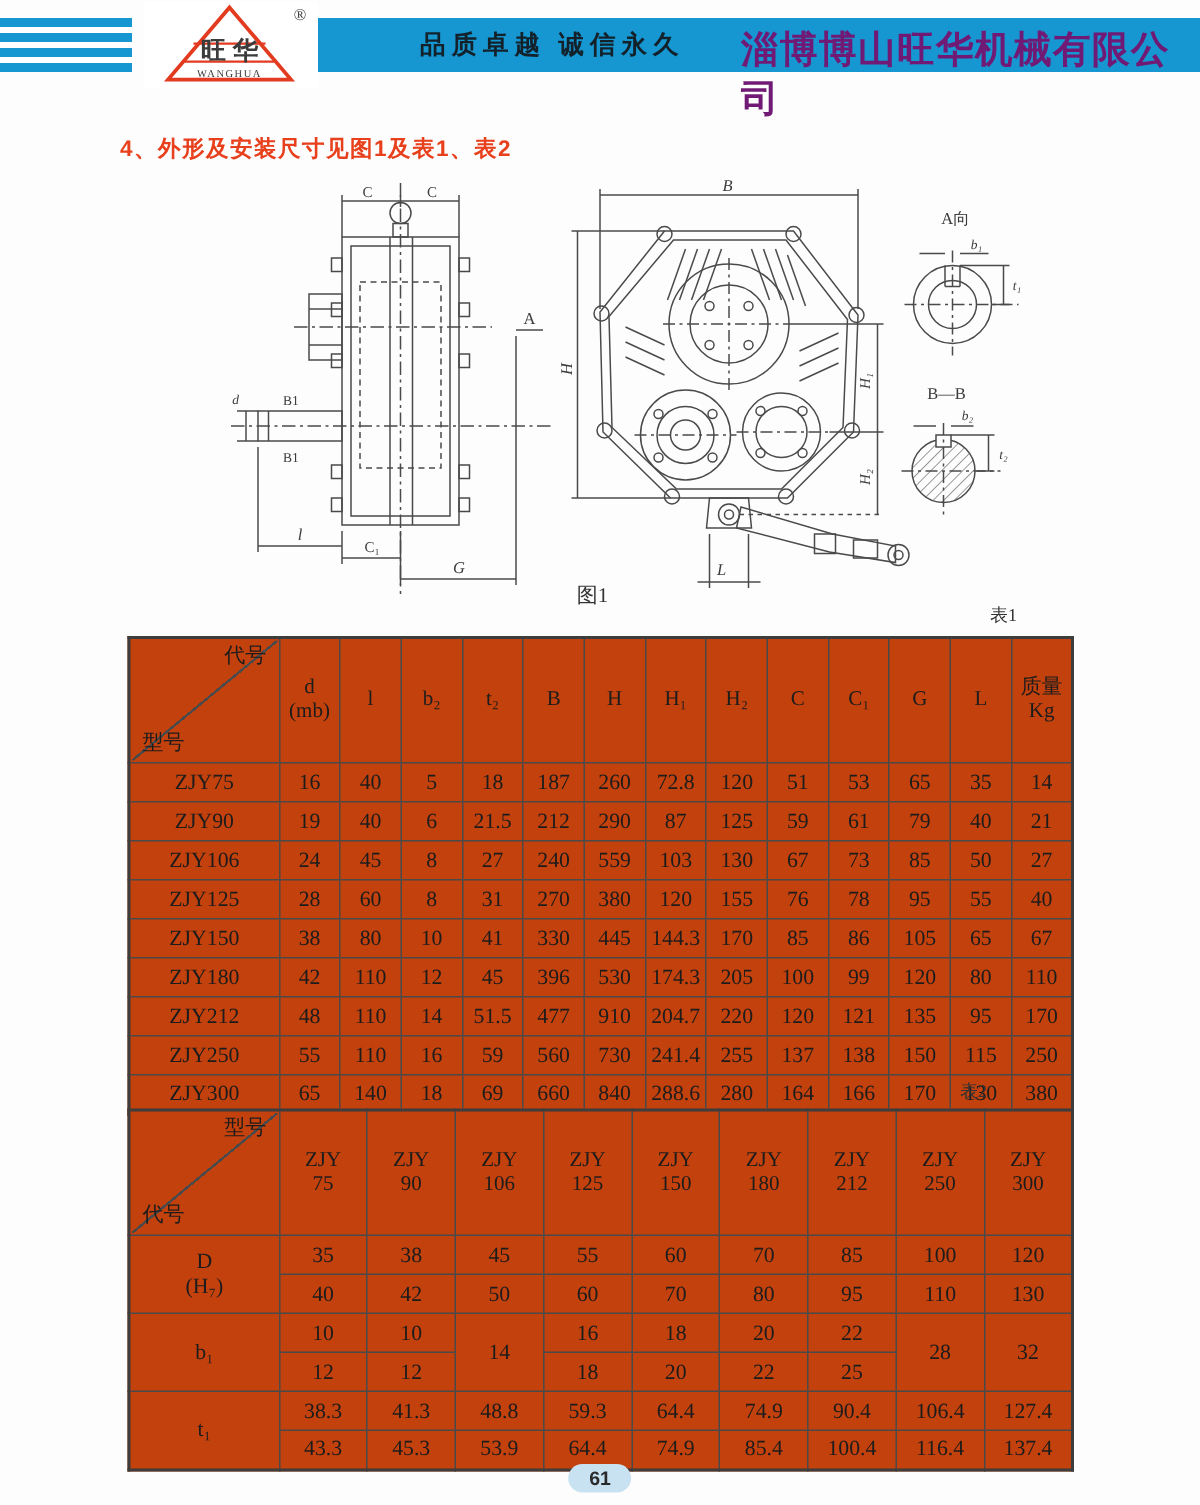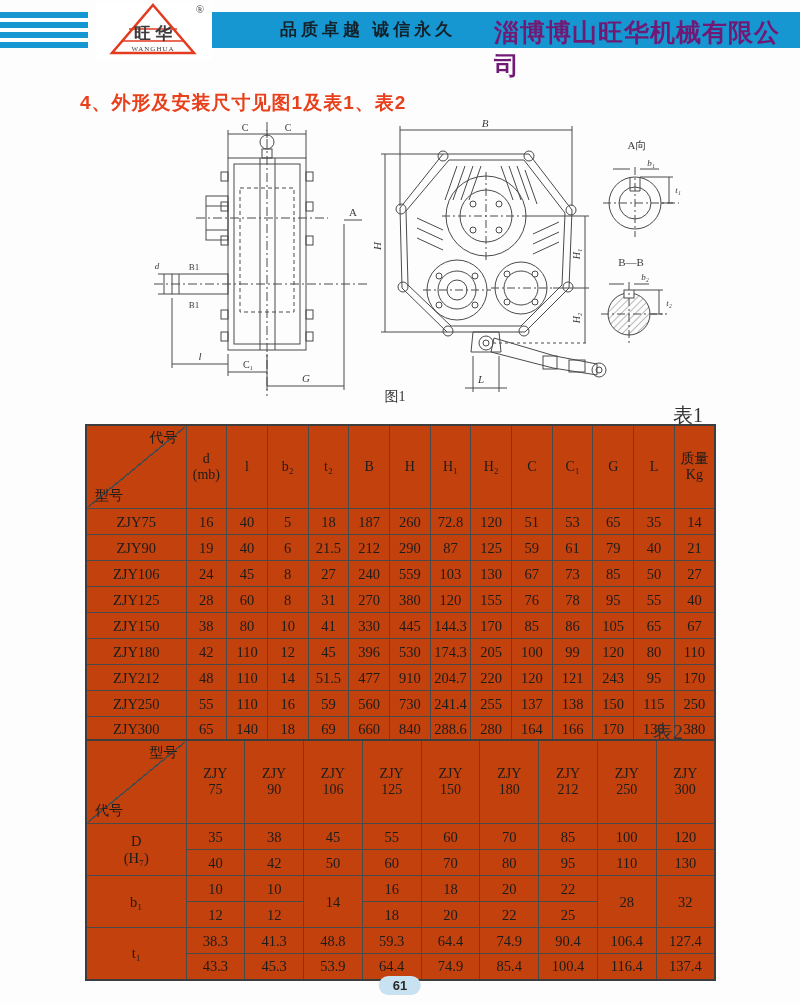--- a/index.html
+++ b/index.html
@@ -28,35 +28,35 @@
     position:absolute; left:494px; top:16px;
     font-size:25px; font-weight:bold; color:#701a75; letter-spacing:1px;
   }
   .hdr-logo {
     position:absolute; left:96px; top:1px; width:116px; height:58px;
     background:#fff;
   }
   
   .sec-title {
     position:absolute; left:80px; top:90px;
-    color:#e8401c; font-size:19px; font-weight:bold; letter-spacing:1px;
+    color:#e8401c; font-size:15px; font-weight:bold; letter-spacing:1px;
   }
   
   .fig-caption {
     position:absolute; left:360px; top:388px; width:70px; text-align:center;
     font-size:14px; color:#333; font-family:"Liberation Serif","DejaVu Serif",serif;
   }
   svg text {
     font-family:"Liberation Serif","DejaVu Serif",serif;
     fill:#3c3c3c;
   }
   
   .tbl-tag {
-    position:absolute; width:56px; text-align:center;
-    font-size:20px; color:#333; font-family:"Liberation Serif","DejaVu Serif",serif;
+    position:absolute; width:56px; text-align:left;
+    font-size:12px; color:#333; font-family:"Liberation Serif","DejaVu Serif",serif;
   }
   #tag1 { left:660px; top:402px; }
   #tag2 { left:640px; top:719px; }
   table.data {
     position:absolute; left:85px; width:631px;
     border-collapse:collapse; table-layout:fixed;
     background:#c2410c;
     font-family:"Liberation Serif","DejaVu Serif",serif;
     border:2px solid #3d3d3d;
   }
@@ -434,21 +434,21 @@
         <td>48</td>
         <td>110</td>
         <td>14</td>
         <td>51.5</td>
         <td>477</td>
         <td>910</td>
         <td>204.7</td>
         <td>220</td>
         <td>120</td>
         <td>121</td>
-        <td>243</td>
+        <td>135</td>
         <td>95</td>
         <td>170</td>
       </tr>
       <tr>
         <th>ZJY250</th>
         <td>55</td>
         <td>110</td>
         <td>16</td>
         <td>59</td>
         <td>560</td>

